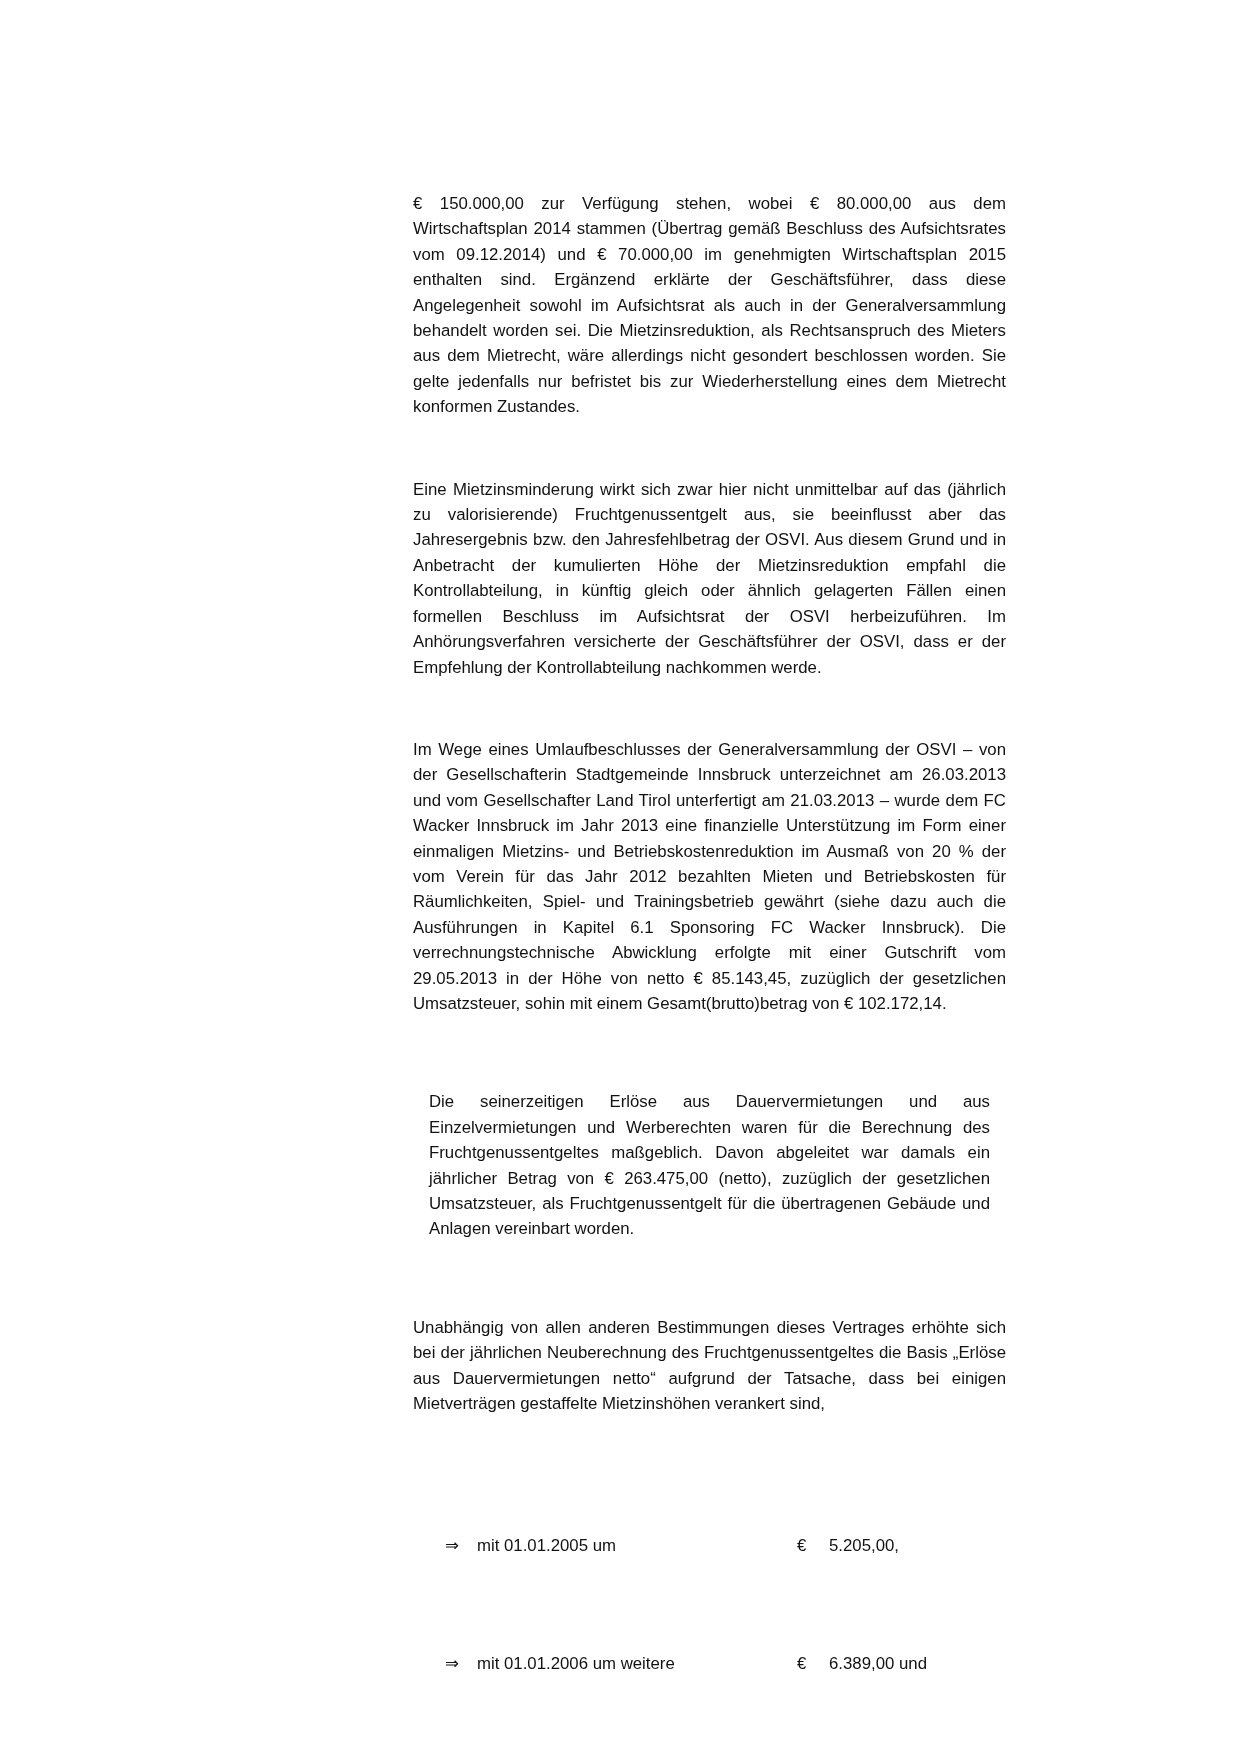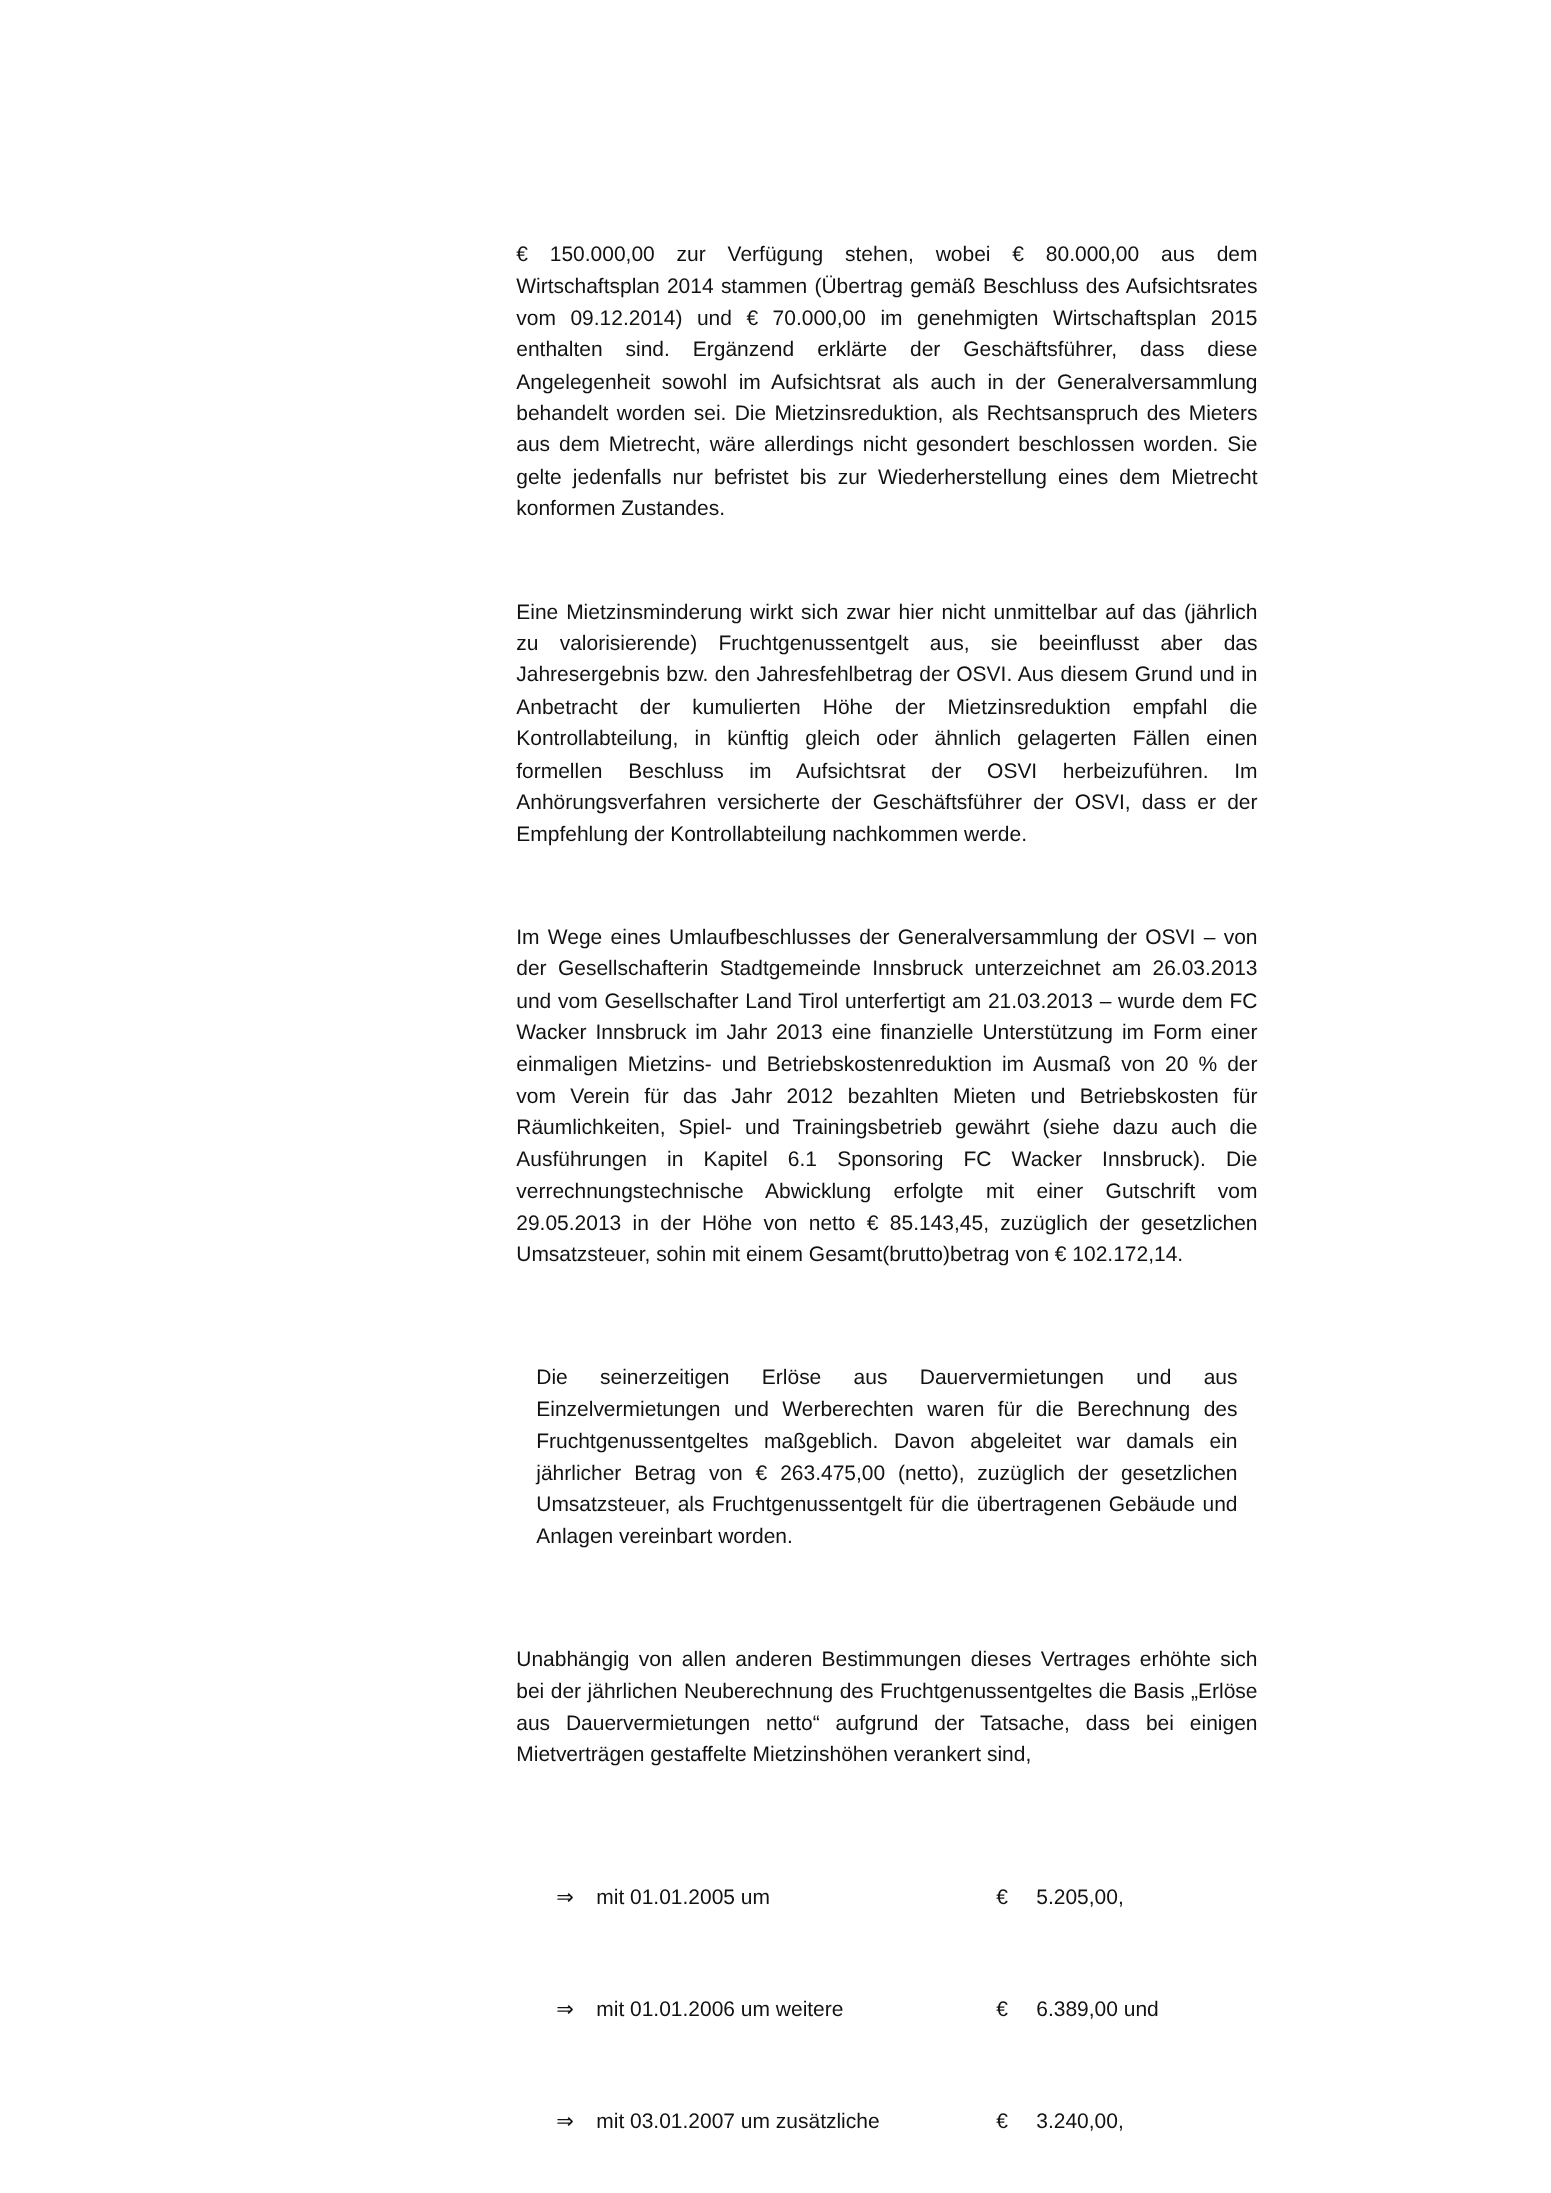--- a/index.html
+++ b/index.html
@@ -31,21 +31,21 @@
     width: 196px;
     color: #3aa42e;
     font-size: 16.2px;
     line-height: 23px;
     text-align: left;
   }
   .margin-note span { display: block; }
   .list { margin-bottom: 25px; text-align: left; }
   .list-row { display: flex; align-items: baseline; }
   .bullet { width: 27px; flex: 0 0 auto; }
-  .list-label { width: 320px; flex: 0 0 auto; }
+  .list-label { width: 320px; flex: 0 0 auto; margin-top: 28px; }
   .currency { width: 30px; flex: 0 0 auto; }
   .amount { flex: 0 0 auto; }
   .closing { text-align: right; }
   .footer {
     position: absolute;
     left: 135px;
     top: 1477px;
     width: 872px;
     font-size: 16.2px;
     color: #121212;

